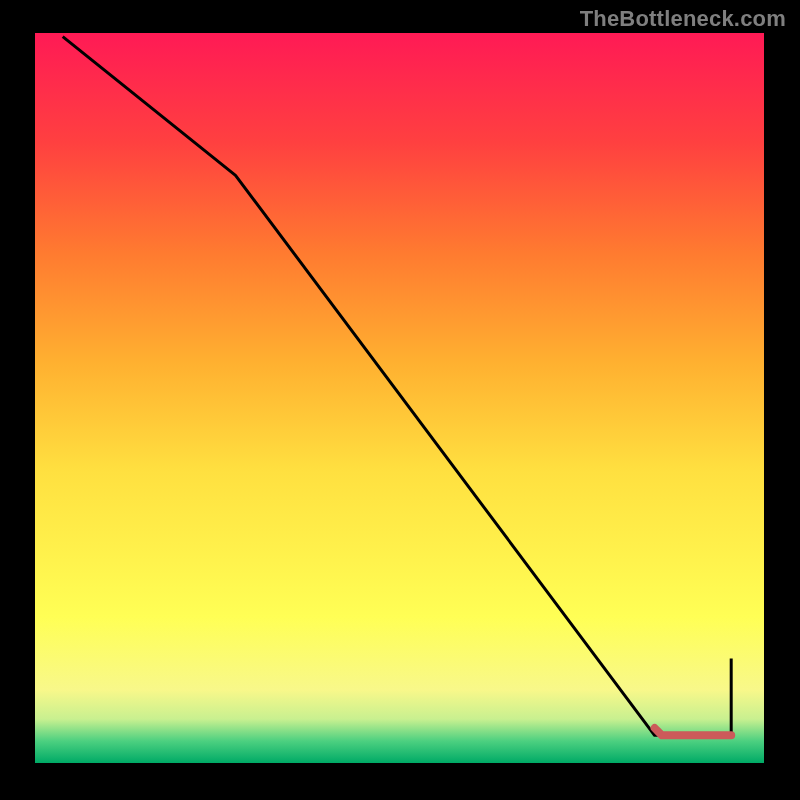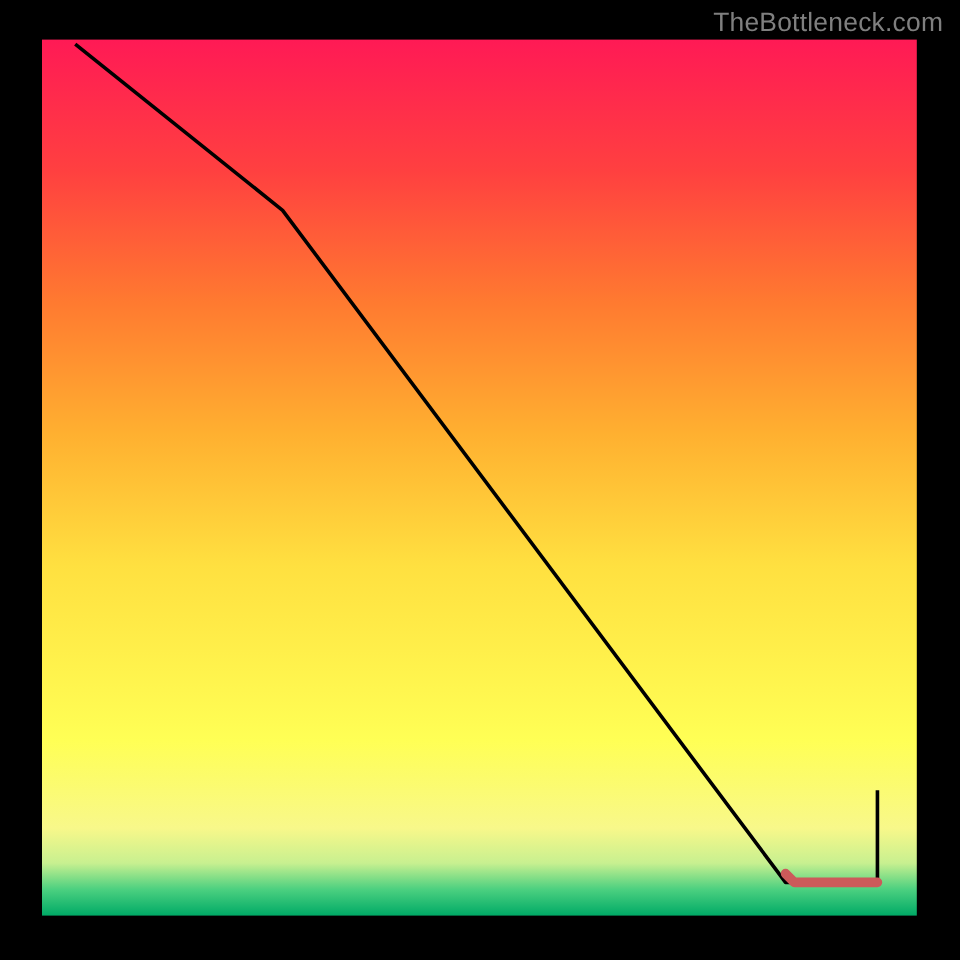--- a/index.html
+++ b/index.html
@@ -15,21 +15,21 @@
     width: 800px;
     height: 800px;
   }
   svg { display: block; }
   .watermark {
     position: absolute;
     top: 6px;
     right: 14px;
     font-family: Arial, Helvetica, sans-serif;
     font-size: 22px;
-    font-weight: 400;
+    font-weight: 700;
     color: #7f7f7f;
     letter-spacing: 0.2px;
     pointer-events: none;
     user-select: none;
   }
 </style>
 </head>
 <body>
 
 <div class="chart-wrap">

